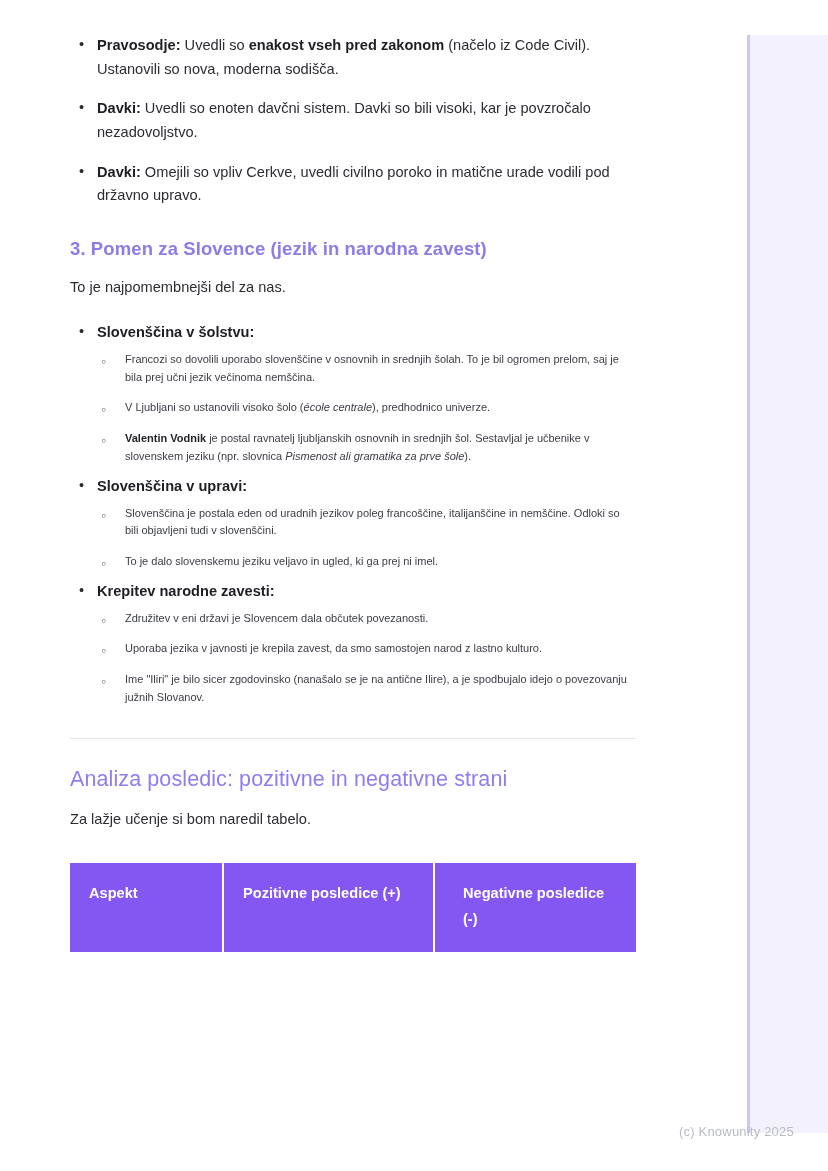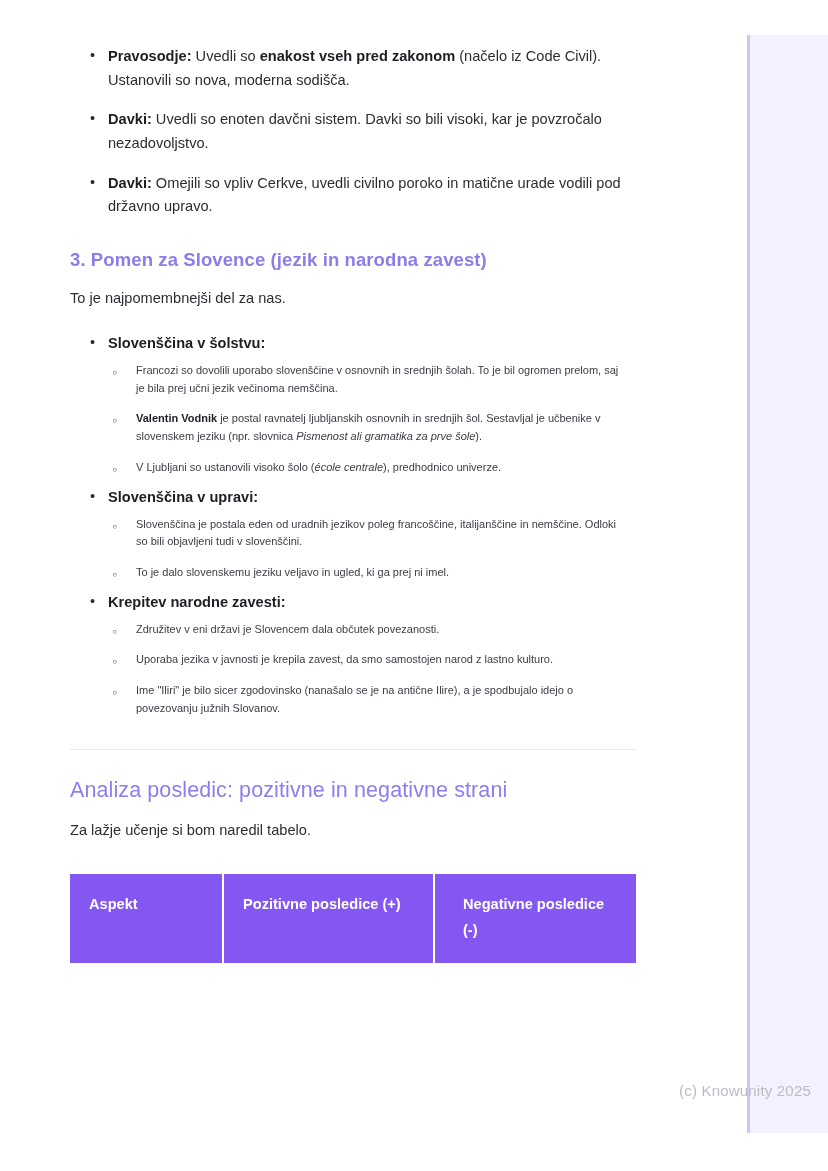--- a/index.html
+++ b/index.html
@@ -40,21 +40,21 @@
   }
 
   .content {
     width: 566px;
     margin-left: 70px;
   }
 
   
   ul.lvl1 {
     list-style: none;
-    margin: 11px;
+    margin: 0;
     padding: 0;
   }
   ul.lvl1 > li {
     position: relative;
     padding-left: 27px;
     margin-bottom: 16px;
     font-size: 14.6px;
     line-height: 1.62;
     color: #2b2d33;
   }
@@ -159,22 +159,22 @@
     padding-left: 28px;
   }
   col.c1 { width: 154px; }
   col.c2 { width: 211px; }
   col.c3 { width: 201px; }
 
   
   #watermark {
     position: absolute;
     left: 679px;
-    top: 1082px;
-    font-size: 15px;
+    top: 1124px;
+    font-size: 13px;
     color: #b9bcc4;
     letter-spacing: 0.2px;
     white-space: nowrap;
   }
 </style>
 </head>
 <body>
 
 <div id="side-panel"></div>
 
@@ -190,22 +190,22 @@
 
   <div class="content">
     <h3 class="sec-heading">3. Pomen za Slovence (jezik in narodna zavest)</h3>
     <p class="para">To je najpomembnejši del za nas.</p>
   </div>
 
   <div class="content" style="margin-top:22px;">
     <ul class="lvl1" id="groups">
         <li class="tight"><span class="b">Slovenščina v šolstvu:</span><ul class="lvl2">
             <li><span>Francozi so dovolili uporabo slovenščine v osnovnih in srednjih šolah. To je bil ogromen prelom, saj je bila prej učni jezik večinoma nemščina.</span></li>
+            <li><span>V Ljubljani so ustanovili visoko šolo (</span><span class="i">école centrale</span><span>), predhodnico univerze.</span></li>
             <li><span class="b">Valentin Vodnik</span><span> je postal ravnatelj ljubljanskih osnovnih in srednjih šol. Sestavljal je učbenike v slovenskem jeziku (npr. slovnica </span><span class="i">Pismenost ali gramatika za prve šole</span><span>).</span></li>
-            <li><span>V Ljubljani so ustanovili visoko šolo (</span><span class="i">école centrale</span><span>), predhodnico univerze.</span></li>
           </ul></li>
         <li class="tight"><span class="b">Slovenščina v upravi:</span><ul class="lvl2">
             <li><span>Slovenščina je postala eden od uradnih jezikov poleg francoščine, italijanščine in nemščine. Odloki so bili objavljeni tudi v slovenščini.</span></li>
             <li><span>To je dalo slovenskemu jeziku veljavo in ugled, ki ga prej ni imel.</span></li>
           </ul></li>
         <li class="tight"><span class="b">Krepitev narodne zavesti:</span><ul class="lvl2">
             <li><span>Združitev v eni državi je Slovencem dala občutek povezanosti.</span></li>
             <li><span>Uporaba jezika v javnosti je krepila zavest, da smo samostojen narod z lastno kulturo.</span></li>
             <li><span>Ime "Iliri" je bilo sicer zgodovinsko (nanašalo se je na antične Ilire), a je spodbujalo idejo o povezovanju južnih Slovanov.</span></li>
           </ul></li>

